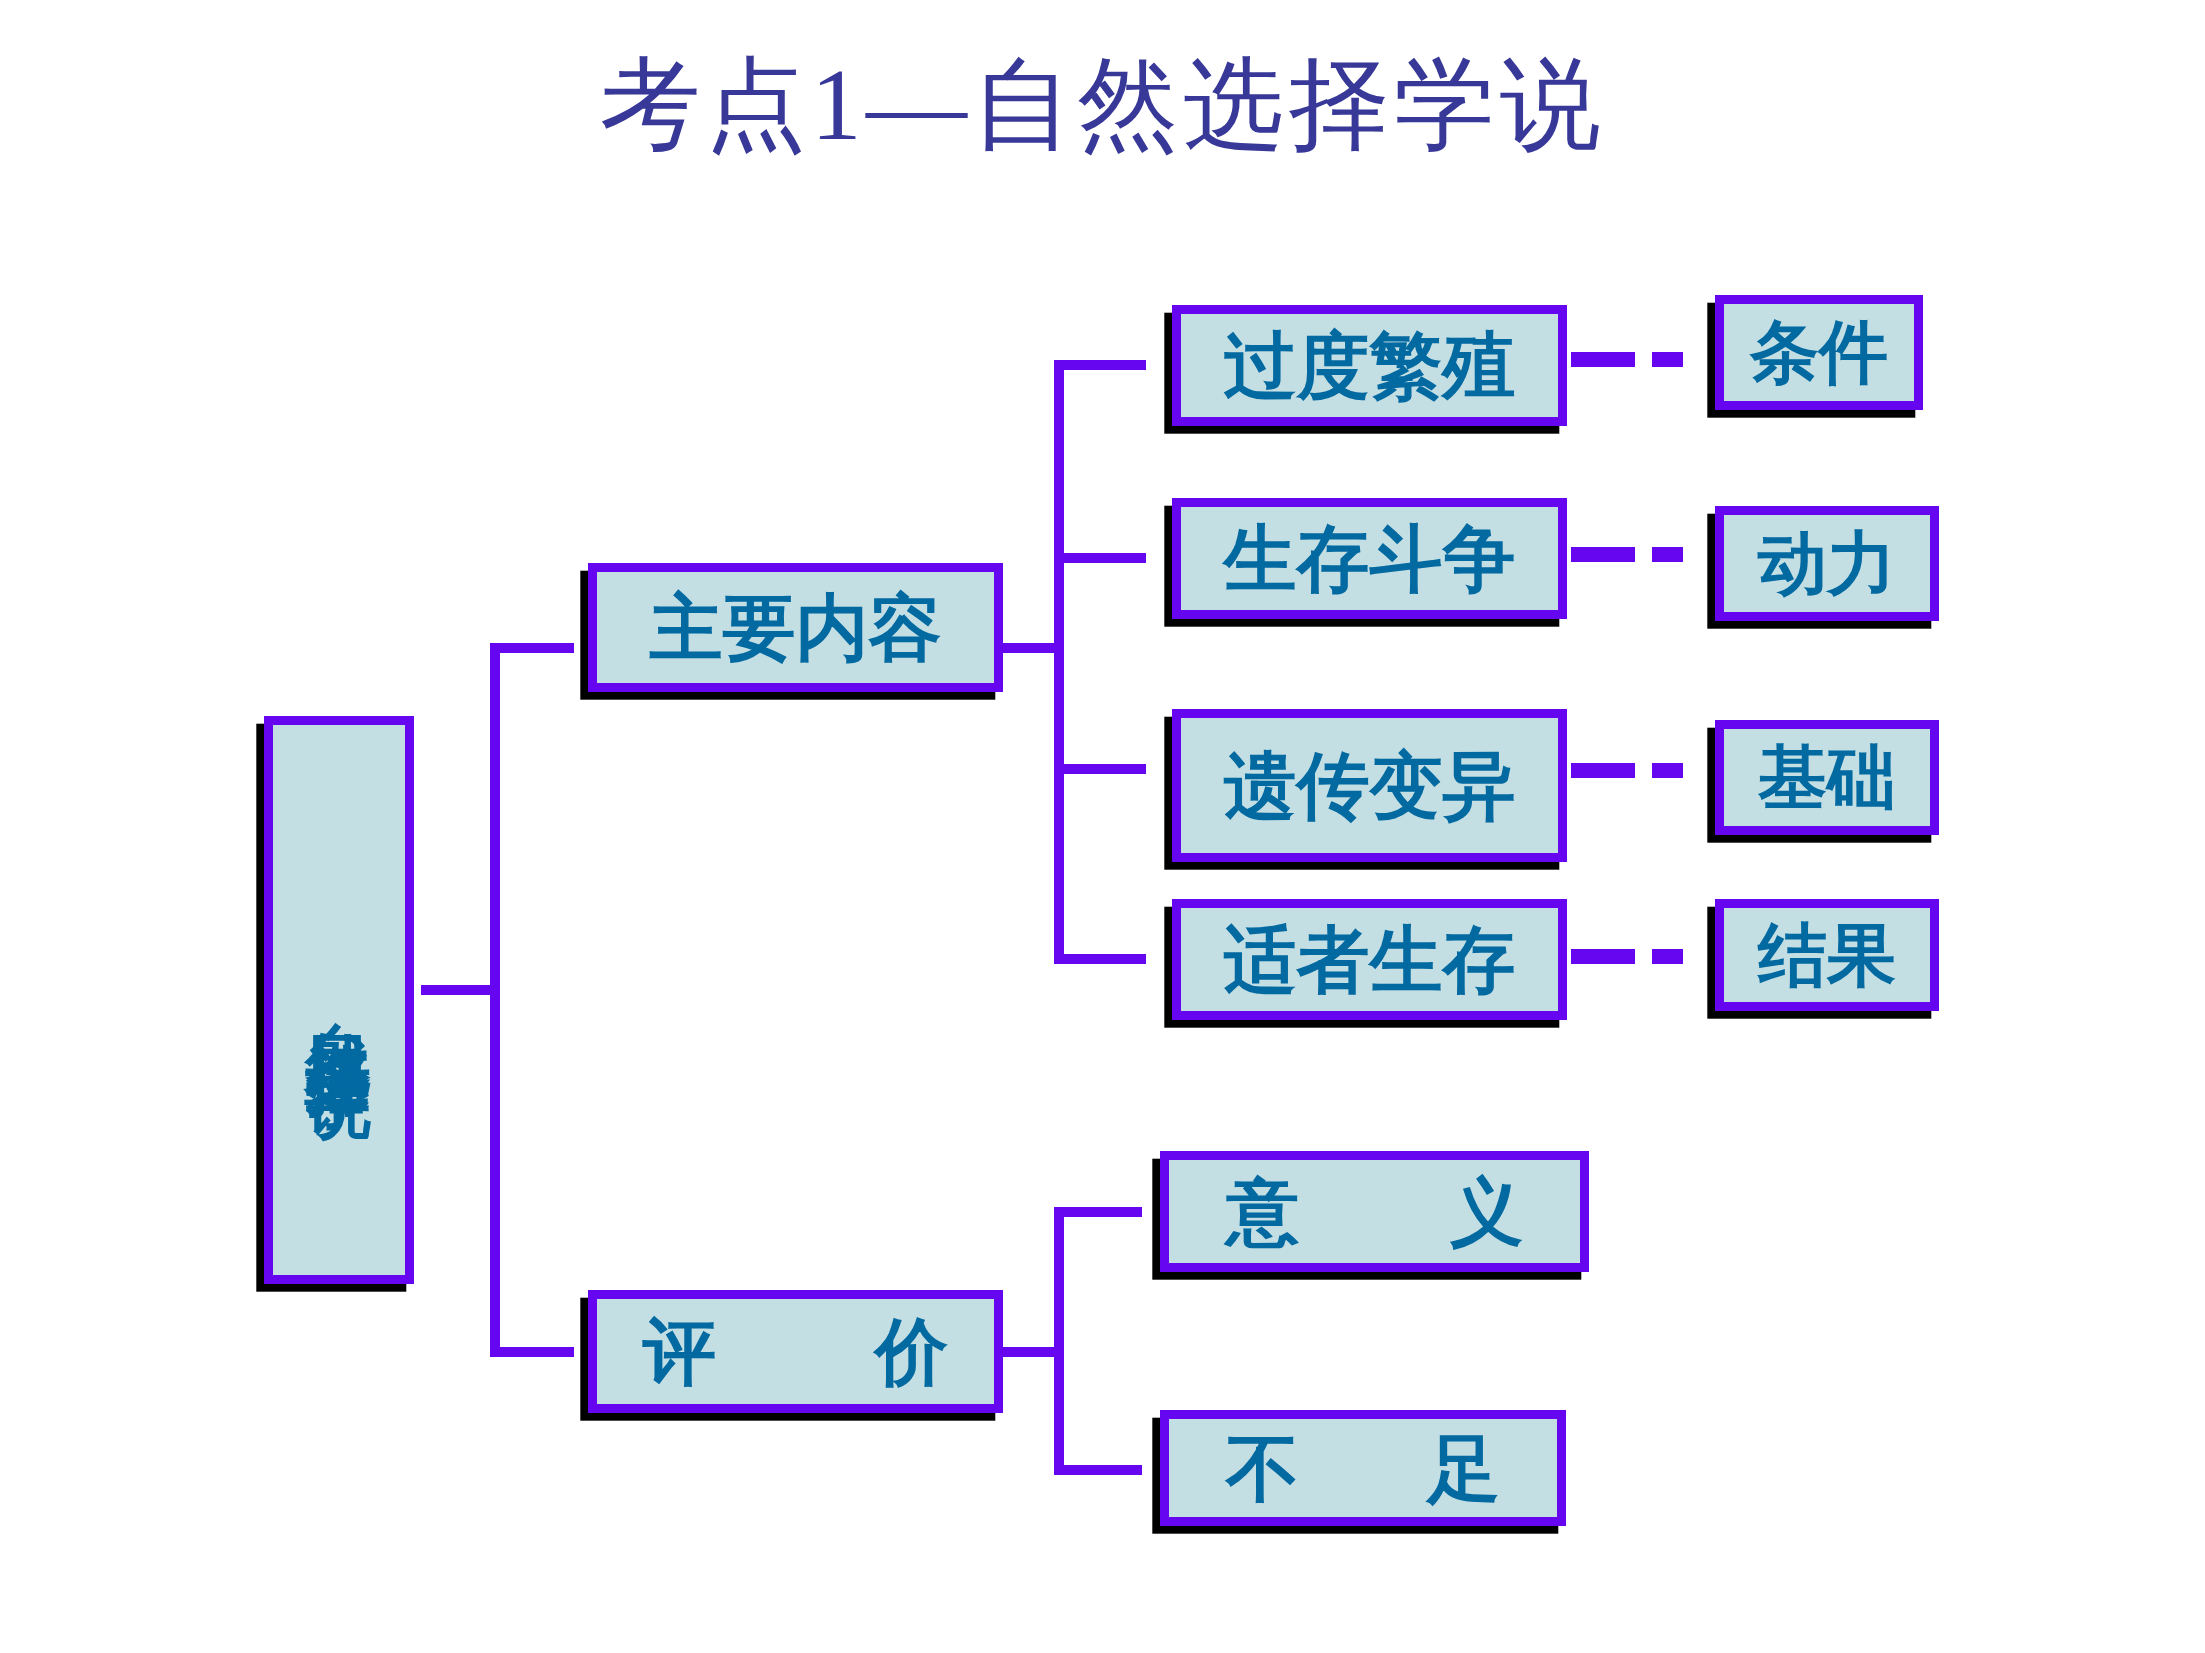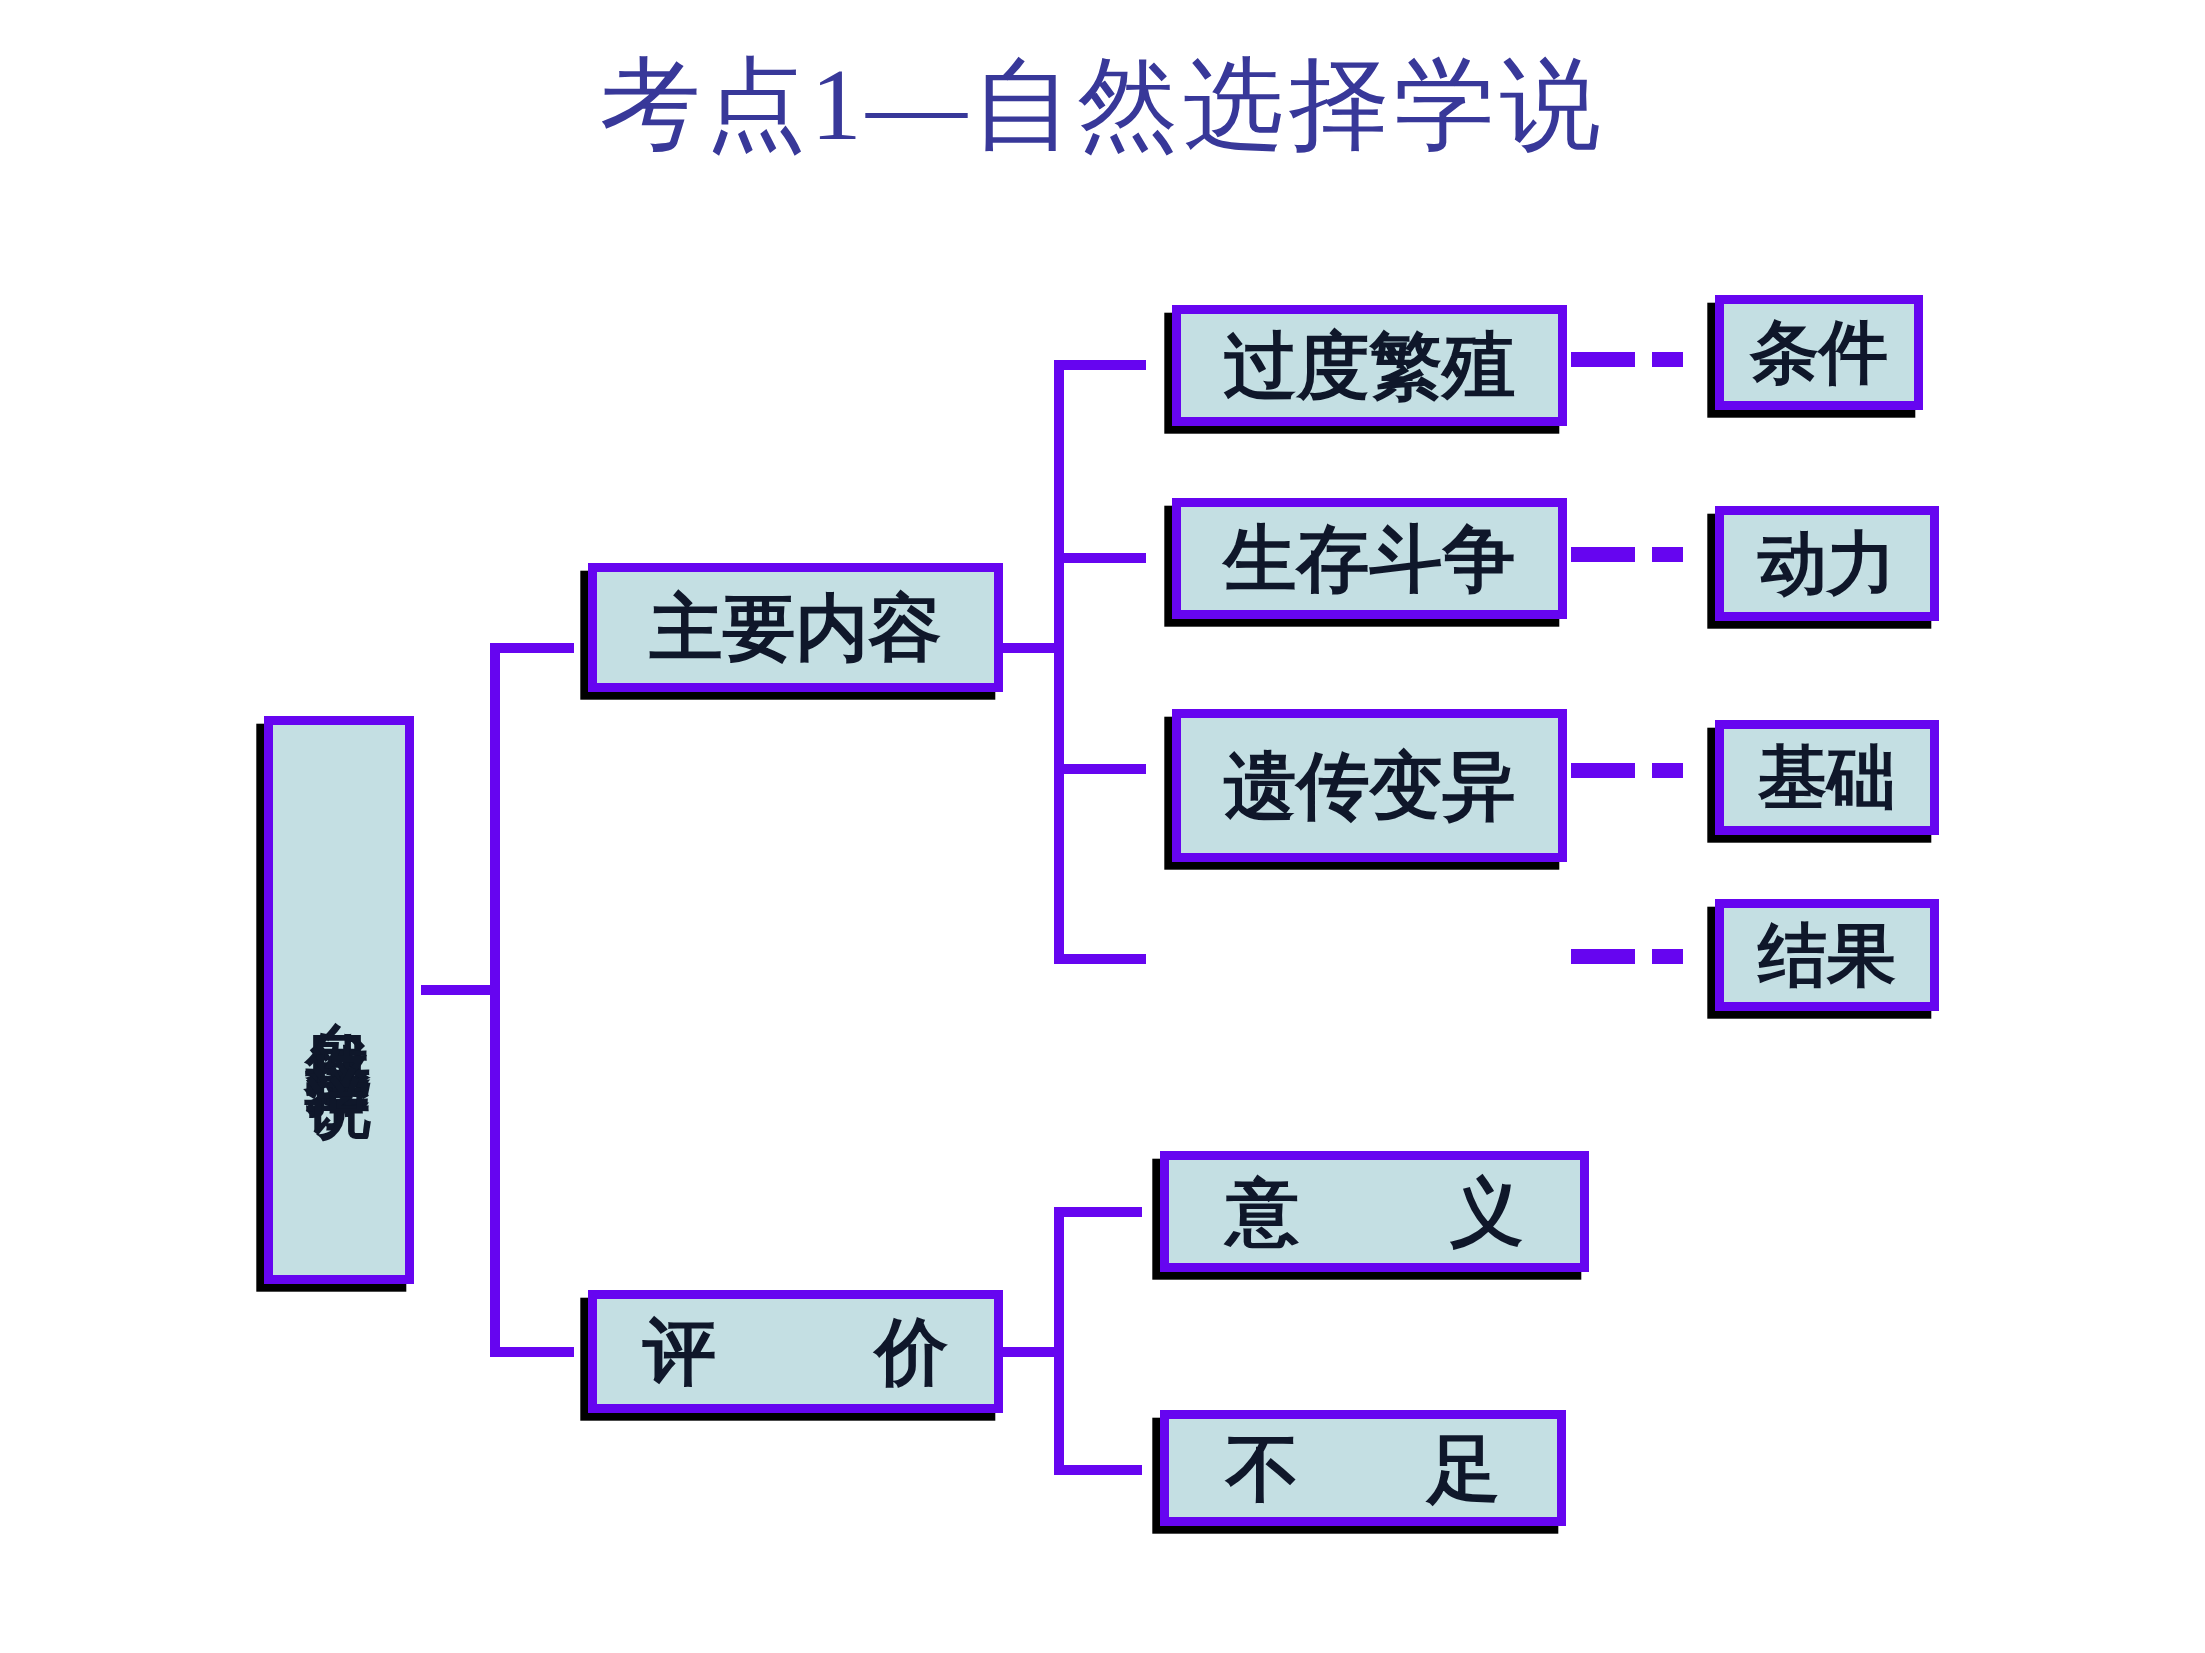--- a/index.html
+++ b/index.html
@@ -30,21 +30,21 @@
   .box {
     position: absolute;
     box-sizing: border-box;
     background: #c4dfe3;
     border: 9.2px solid #6605f0;
     box-shadow: -7.7px 7.7px 0 0 #000000;
     display: flex;
     align-items: center;
     justify-content: center;
     font-weight: bold;
-    color: #0f172a;
+    color: #0369a1;
     font-size: 73px;
     line-height: 1;
   }
   .box.spread {
     justify-content: space-between;
     padding: 0 46px;
   }
   .vertical-text {
     writing-mode: vertical-rl;
     text-orientation: upright;
@@ -97,20 +97,23 @@
 
   <div class="box" style="left:1172px; top:305px; width:395px; height:121px;">
     <span>过度繁殖</span>
   </div>
   <div class="box" style="left:1172px; top:498px; width:395px; height:121px;">
     <span>生存斗争</span>
   </div>
   <div class="box" style="left:1172px; top:709px; width:395px; height:153px;">
     <span>遗传变异</span>
   </div>
+  <div class="box" style="left:1172px; top:899px; width:395px; height:121px;">
+    <span>适者生存</span>
+  </div>
 
   <div class="dash" style="left:1571px; top:352px; width:64px;"></div>
   <div class="dash" style="left:1652px; top:352px; width:31px;"></div>
 
   <div class="dash" style="left:1571px; top:547px; width:64px;"></div>
   <div class="dash" style="left:1652px; top:547px; width:31px;"></div>
 
   <div class="dash" style="left:1571px; top:763px; width:64px;"></div>
   <div class="dash" style="left:1652px; top:763px; width:31px;"></div>
 

